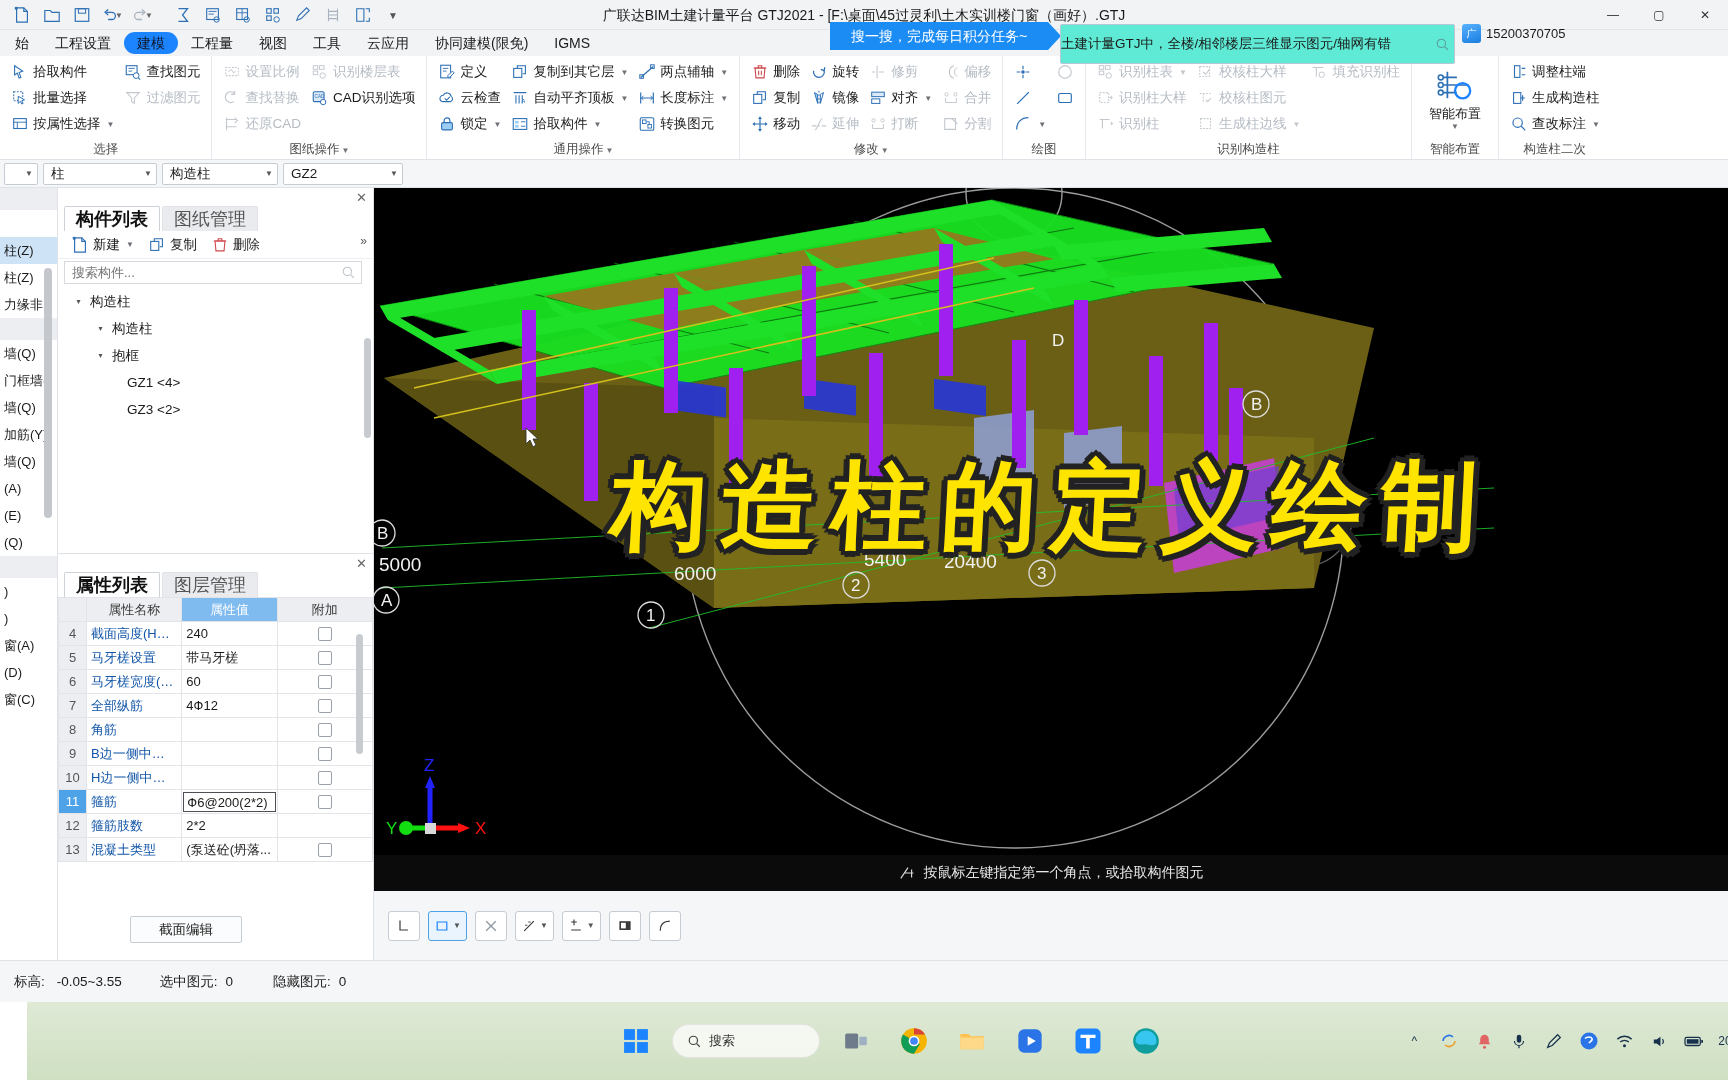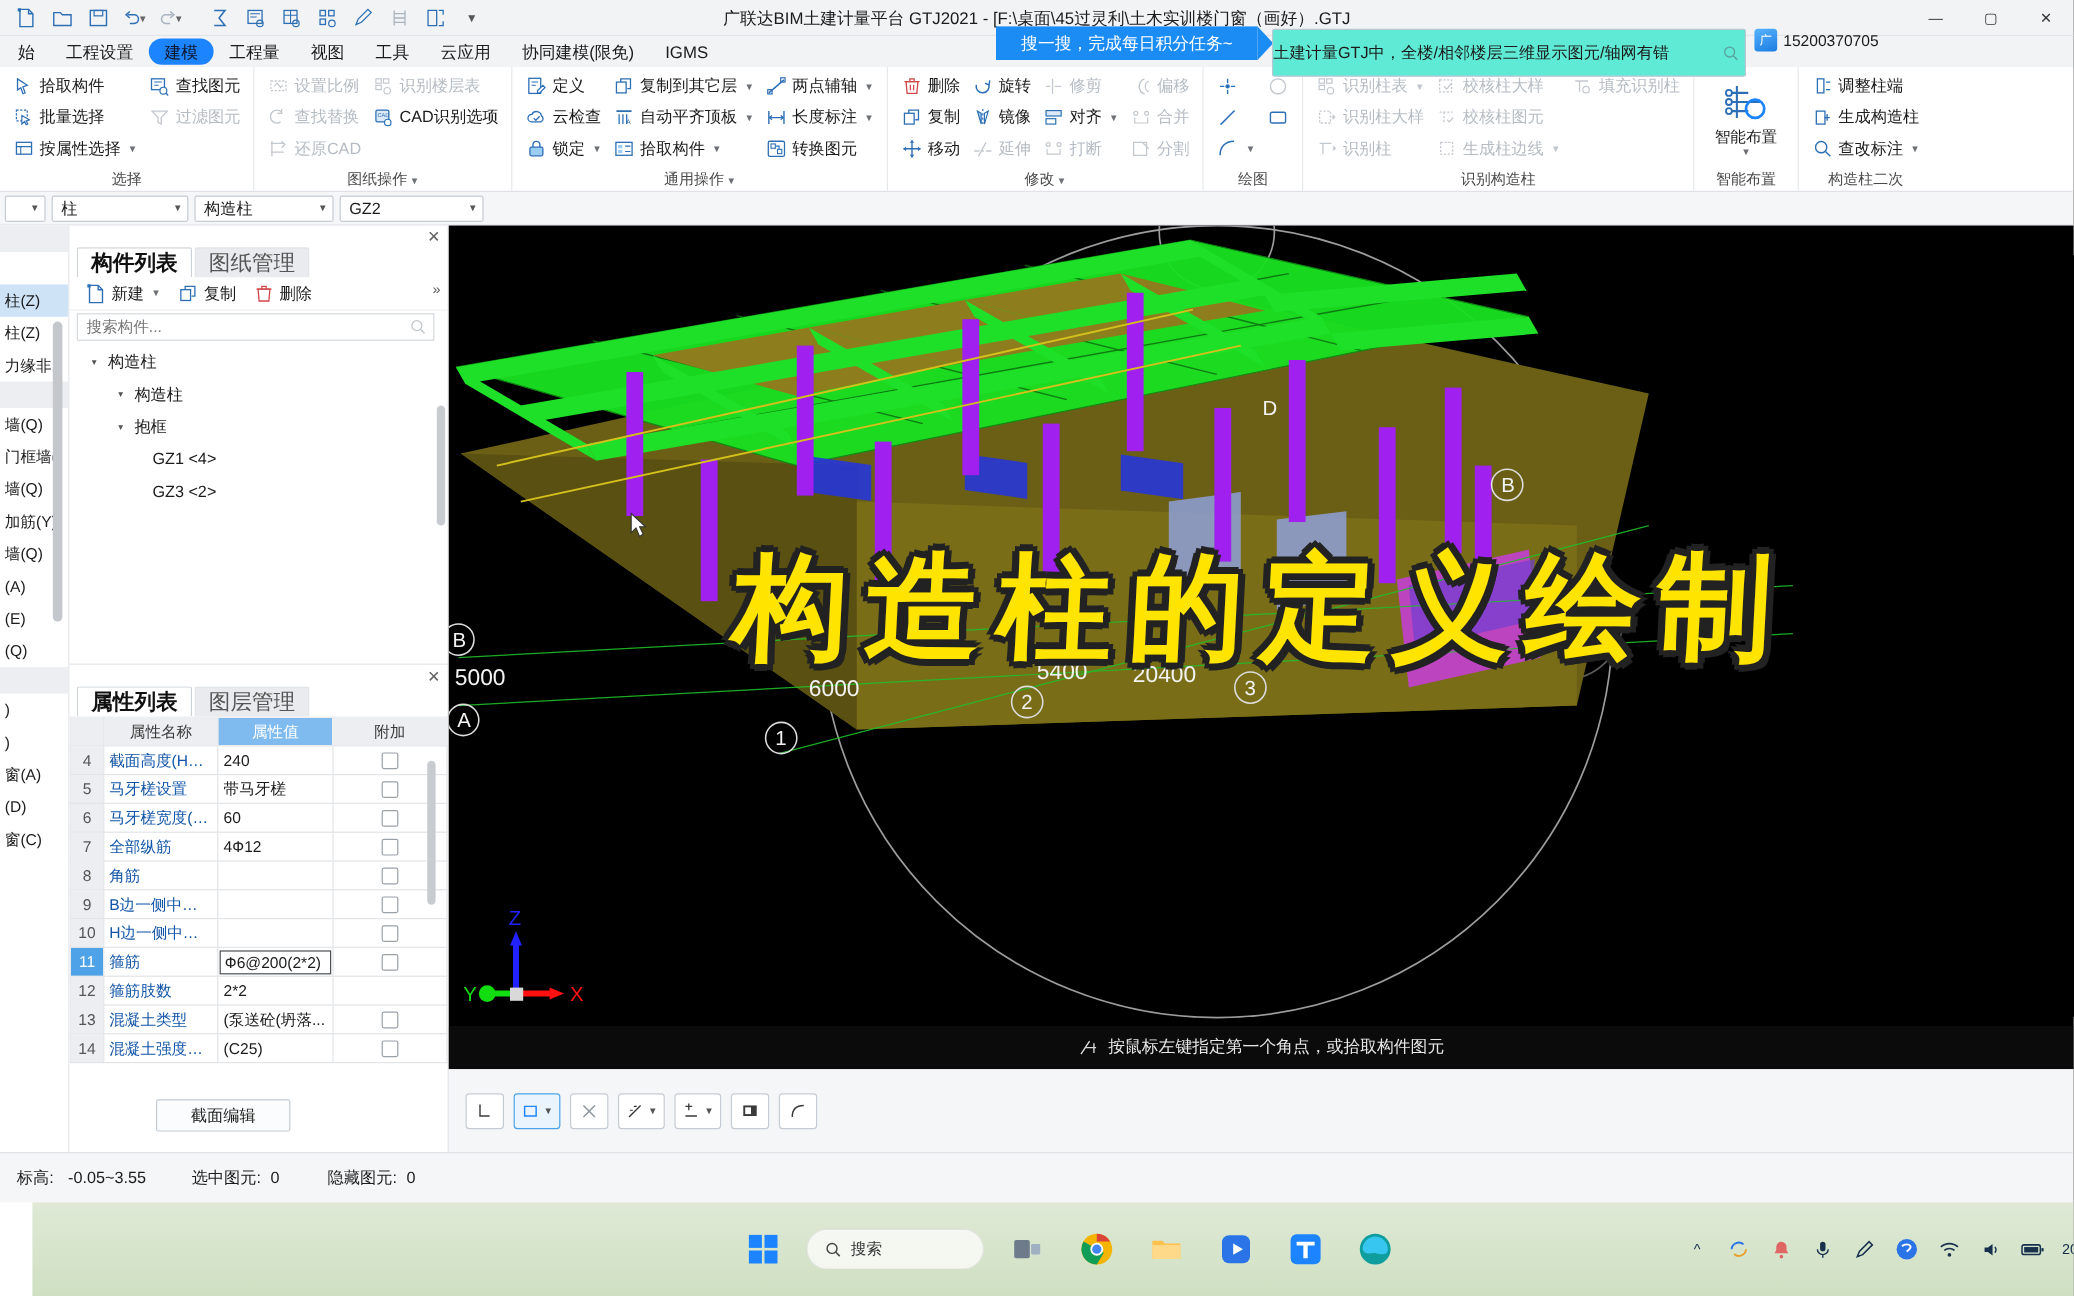--- a/index.html
+++ b/index.html
@@ -981,26 +981,20 @@
             <td class="name">箍筋肢数</td>
             <td class="val">2*2</td>
             <td class="chk"></td>
           </tr>
           <tr>
             <td class="idx">13</td>
             <td class="name">混凝土类型</td>
             <td class="val">(泵送砼(坍落...</td>
             <td class="chk"><span class="cbx"></span></td>
           </tr>
-          <tr>
-            <td class="idx">14</td>
-            <td class="name">混凝土强度等级</td>
-            <td class="val">(C25)</td>
-            <td class="chk"><span class="cbx"></span></td>
-          </tr>
         </tbody>
       </table>
     </div>
     <div class="pscroll"></div>
     <div class="pbtn">截面编辑</div>
   </div>
 
   <div class="viewport">
     <svg width="1354" height="703" viewBox="0 0 1354 703" style="position:absolute;left:0;top:0">
       <rect width="1354" height="703" fill="#000"></rect>

